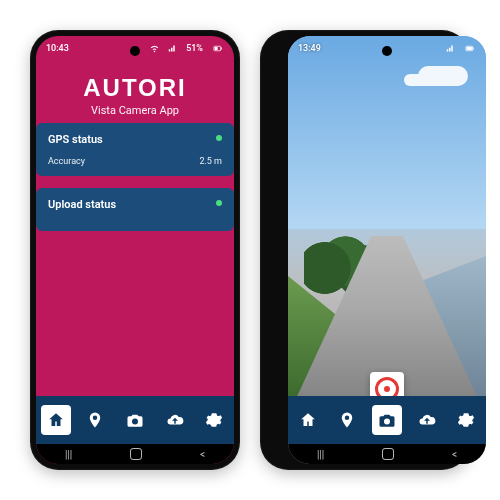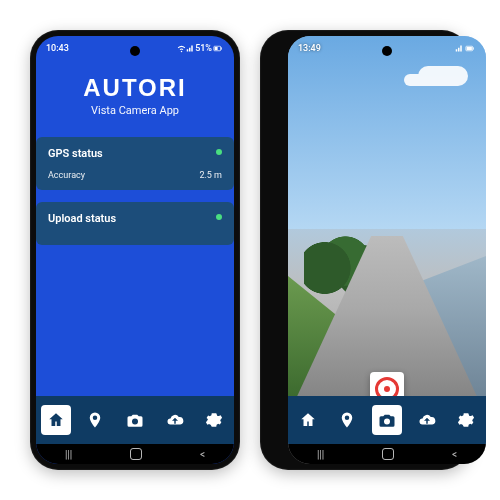--- a/index.html
+++ b/index.html
@@ -32,21 +32,21 @@
   .screen {
     width: 100%;
     height: 100%;
     border-radius: 22px;
     overflow: hidden;
     position: relative;
     display: flex;
     flex-direction: column;
   }
   .screen.home {
-    background: #1d4ed8;
+    background: #be185d;
     color: #ffffff;
   }
   .screen.camera {
     background: linear-gradient(to bottom, #7fb8e8 0%, #a9d1f2 35%, #bdbdbd 60%, #8c8c8c 100%);
     margin-left: 22px;
   }
   
   .sky {
     position:absolute; inset:0 0 55% 0;
     background: linear-gradient(to bottom,#6aa9e2,#b4d7f3);
@@ -93,38 +93,37 @@
     height: 24px;
     display: flex;
     align-items: center;
     justify-content: space-between;
     padding: 0 10px;
     font-size: 9px;
     font-weight: 500;
     z-index: 40;
     position: relative;
   }
-  .status-bar .right { display:flex; align-items:center; gap:0; }
+  .status-bar .right { display:flex; align-items:center; gap:9px; }
   .status-bar svg { display:block; }
 
   .screen.camera .status-bar { color:#ffffff; text-shadow:0 0 3px rgba(0,0,0,0.5);}
 
   .brand {
     text-align:center;
     margin-top:14px;
     font-weight:800;
     font-size:24px;
     letter-spacing:2px;
     font-family: "Arial Black", sans-serif;
   }
   .subtitle {
     text-align:center;
     font-size:11px;
     margin-top:2px;
-    margin-bottom:14px;
     opacity:0.95;
   }
   .card {
     background:#1c4d7a;
     border-radius:6px;
     margin:6px 0;
     padding:10px 12px;
     font-size:10px;
     position:relative;
   }

